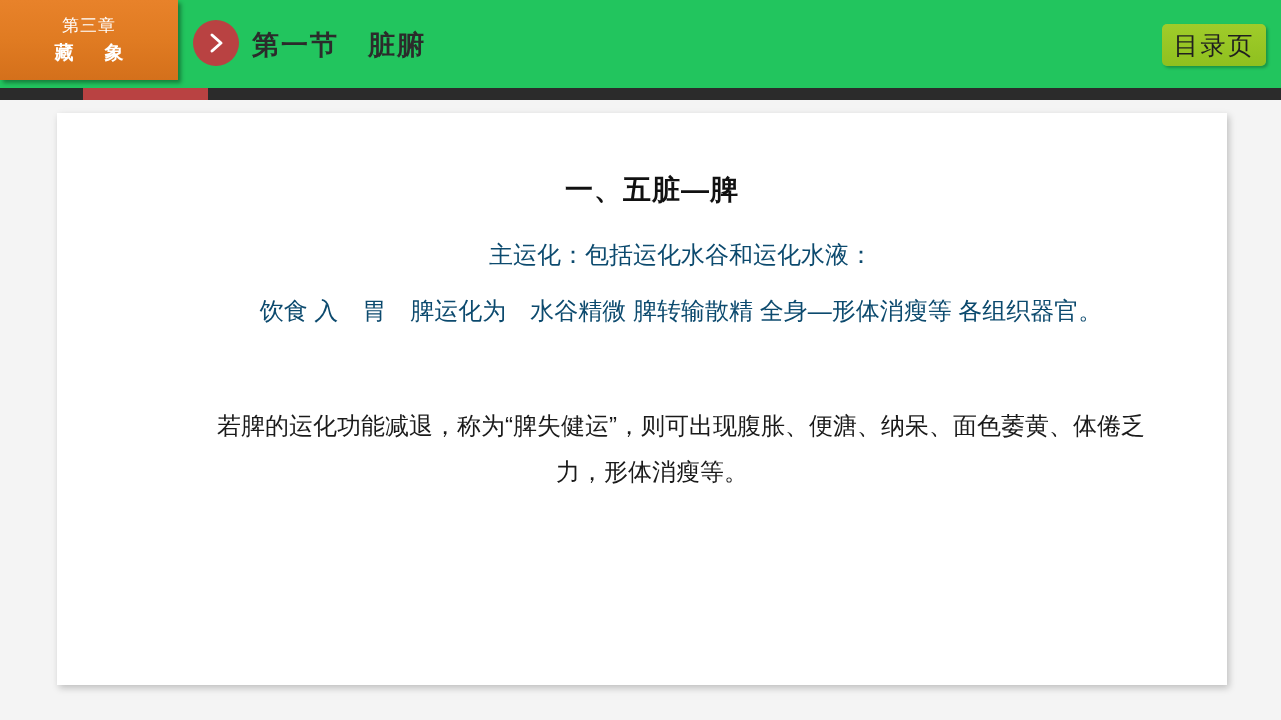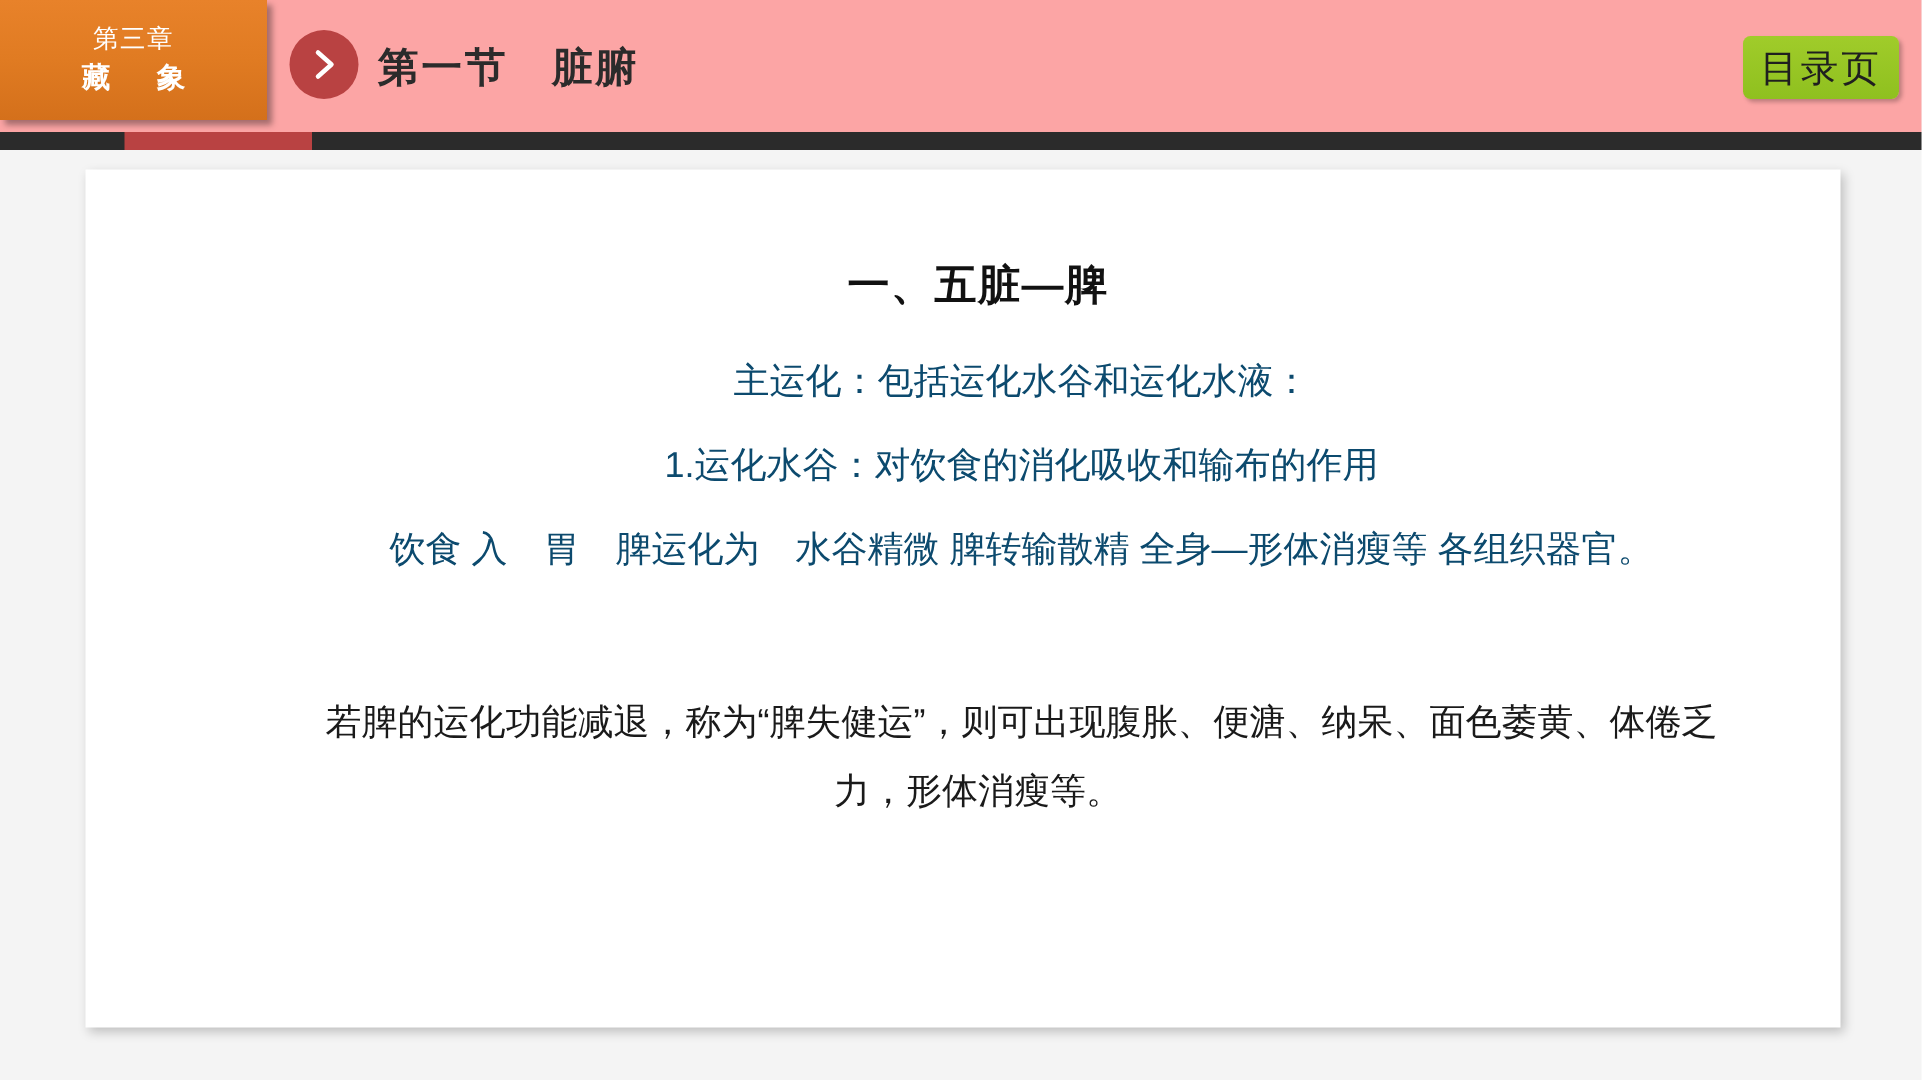--- a/index.html
+++ b/index.html
@@ -15,21 +15,21 @@
     position: relative;
   }
 
   
   .header {
     position: absolute;
     left: 0;
     top: 0;
     width: 1281px;
     height: 88px;
-    background: #fca5a5;
+    background: #22c55e;
   }
 
   .header-underline {
     position: absolute;
     left: 0;
     top: 88px;
     width: 1281px;
     height: 12px;
     background: #2b2b2b;
   }
@@ -191,20 +191,19 @@
 
 <div class="header-underline"></div>
 <div class="header-underline-accent"></div>
 
 <div class="content-card">
   <div class="content-inner">
 
     <div class="heading">一、五脏—脾</div>
 
     <div class="para indent">主运化：包括运化水谷和运化水液：</div>
-    <div class="para indent">1.运化水谷：对饮食的消化吸收和输布的作用</div>
     <div class="para indent">饮食 入　胃　脾运化为　水谷精微 脾转输散精 全身—形体消瘦等 各组织器官。</div>
 
     <div class="gap"></div>
 
     <div class="para-block">若脾的运化功能减退，称为“脾失健运”，则可出现腹胀、便溏、纳呆、面色萎黄、体倦乏力，形体消瘦等。</div>
   </div>
 </div>
 
 </body></html>

